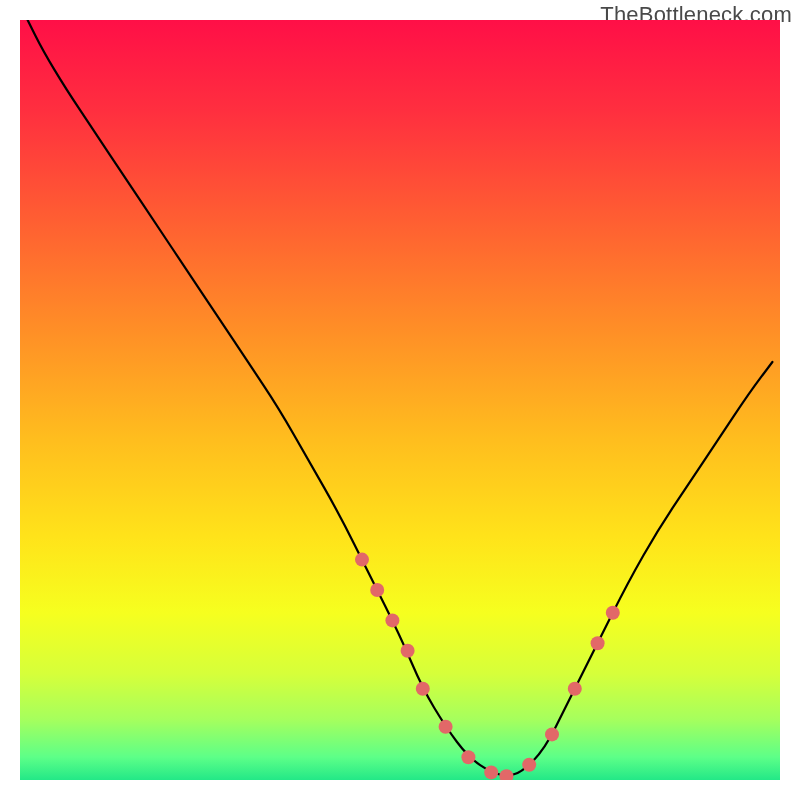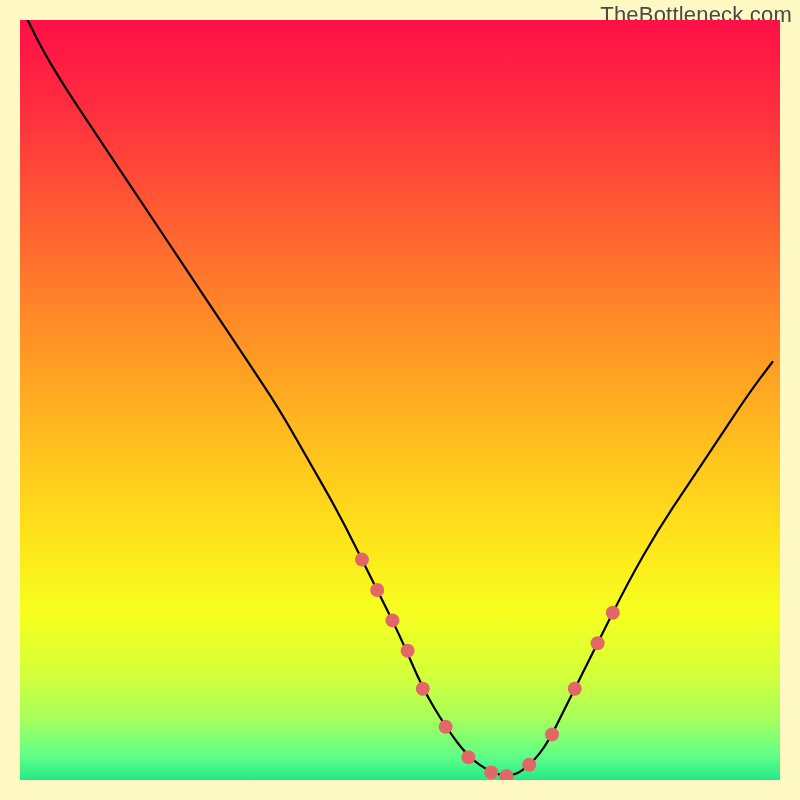--- a/index.html
+++ b/index.html
@@ -8,21 +8,21 @@
     width: 800px;
     height: 800px;
     background: #000;
     overflow: hidden;
     font-family: Arial, Helvetica, sans-serif;
   }
   .stage {
     position: relative;
     width: 800px;
     height: 800px;
-    background: #fef9c3;
+    background: #ffffff;
   }
   .plot {
     position: absolute;
     left: 20px;
     top: 20px;
     width: 760px;
     height: 760px;
   }
   .watermark {
     position: absolute;

